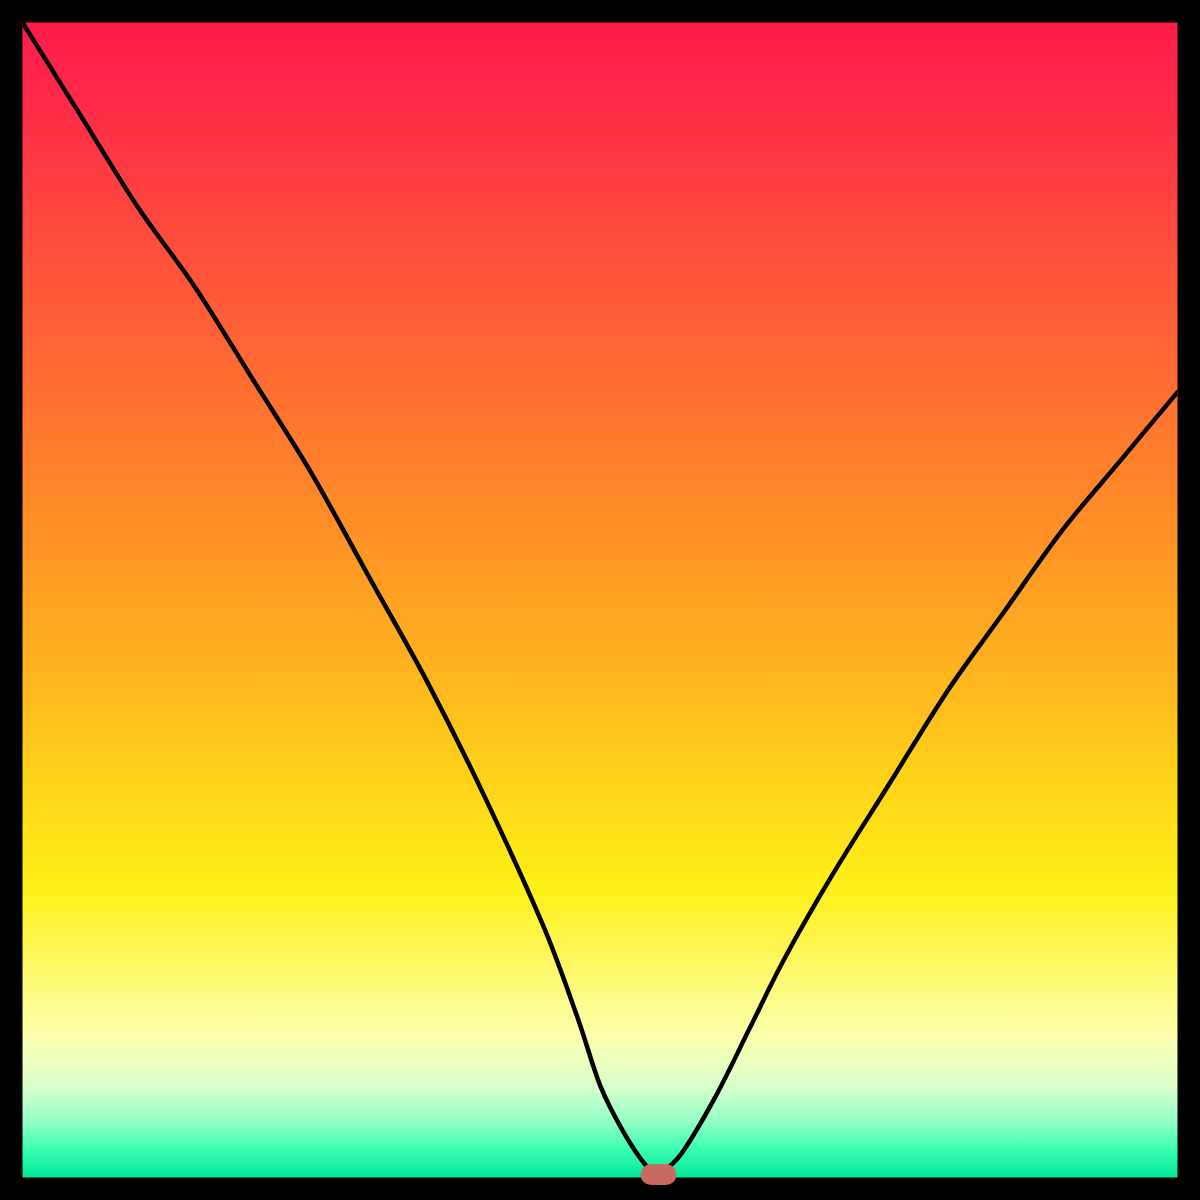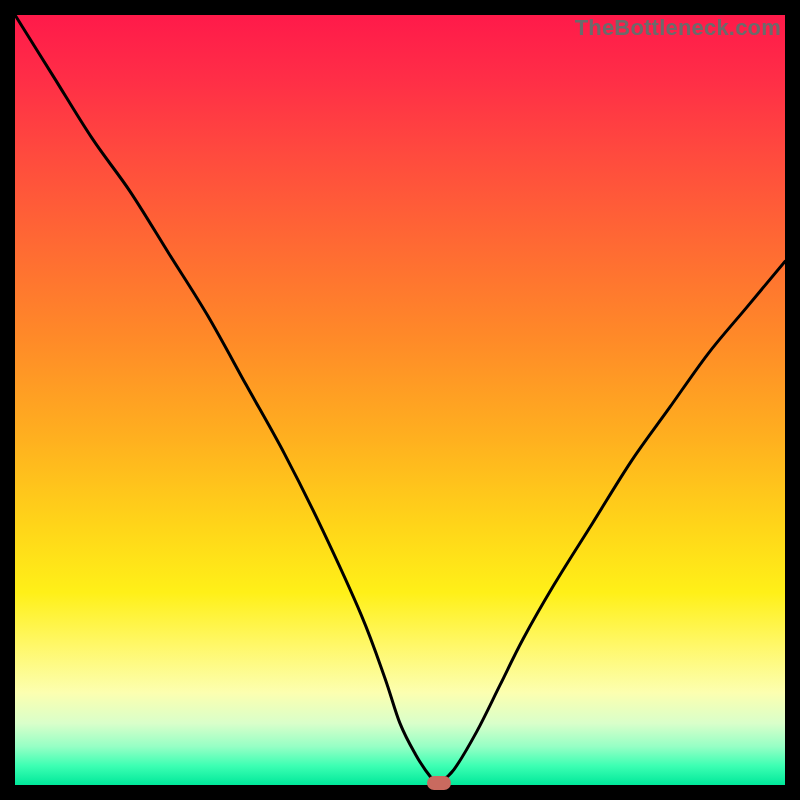--- a/index.html
+++ b/index.html
@@ -56,19 +56,18 @@
     background: #c96a5f;
     border-radius: 8px;
     transform: translate(-50%, -50%);
   }
 </style>
 </head>
 <body>
 
 <div class="frame">
   <div class="plot">
-    <div class="watermark">TheBottleneck.com</div>
     <svg class="curve" viewBox="0 0 770 770" preserveAspectRatio="none">
       <path fill="none" stroke="#000000" stroke-width="3" stroke-linecap="round" d="M 0 0 C 6.4 10.3, 25.7 41.1, 38.5 61.6 C 51.3 82.1, 64.2 104.0, 77.0 123.2 C 89.8 142.5, 102.7 157.9, 115.5 177.1 C 128.3 196.4, 141.2 218.2, 154.0 238.7 C 166.8 259.2, 179.7 278.5, 192.5 300.3 C 205.3 322.1, 218.2 346.5, 231.0 369.6 C 243.8 392.7, 256.7 414.5, 269.5 438.9 C 282.3 463.3, 295.2 488.9, 308.0 515.9 C 320.8 542.9, 336.2 576.2, 346.5 600.6 C 356.8 625.0, 363.2 644.2, 369.6 662.2 C 376.0 680.2, 379.9 695.6, 385.0 708.4 C 390.1 721.2, 395.3 730.2, 400.4 739.2 C 405.5 748.2, 411.9 757.4, 415.8 762.3 C 419.7 767.2, 422.2 767.4, 423.5 768.5 C 424.8 769.5, 420.9 770.8, 423.5 768.5 C 426.1 766.2, 432.5 763.3, 438.9 754.6 C 445.3 745.9, 454.3 730.2, 462.0 716.1 C 469.7 702.0, 477.4 685.3, 485.1 669.9 C 492.8 654.5, 499.2 640.4, 508.2 623.7 C 517.2 607.0, 527.5 589.0, 539.0 569.8 C 550.5 550.5, 564.7 528.7, 577.5 508.2 C 590.3 487.7, 603.2 465.9, 616.0 446.6 C 628.8 427.4, 641.7 410.7, 654.5 392.7 C 667.3 374.7, 680.2 355.5, 693.0 338.8 C 705.8 322.1, 718.7 308.0, 731.5 292.6 C 744.3 277.2, 763.6 254.1, 770.0 246.4 "></path>
     </svg>
     <div class="marker" style="left: 423.5px; top: 768.46px; background: rgb(201, 106, 95);"></div>
   </div>
 </div>
 
 </body></html>

